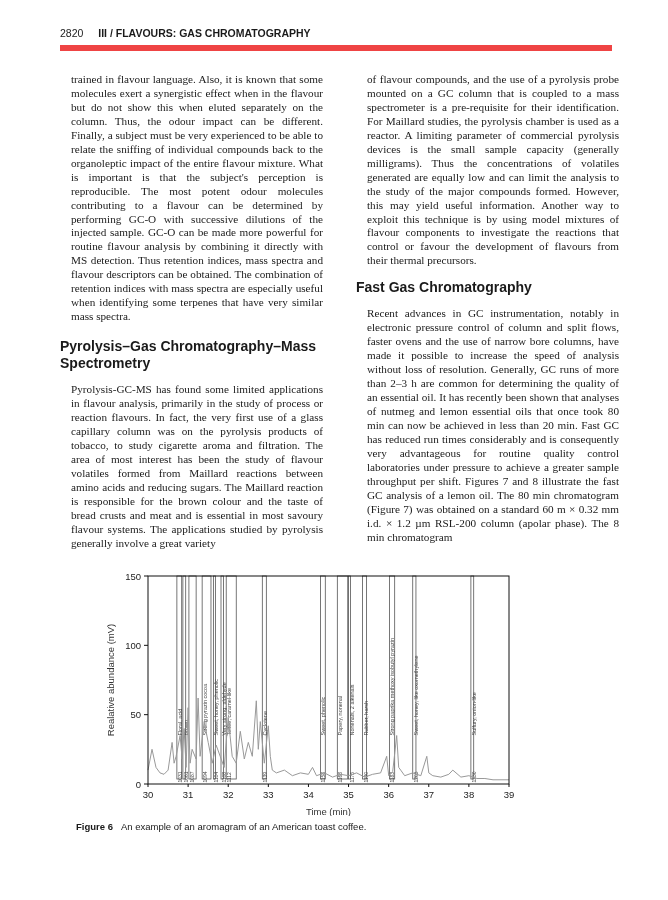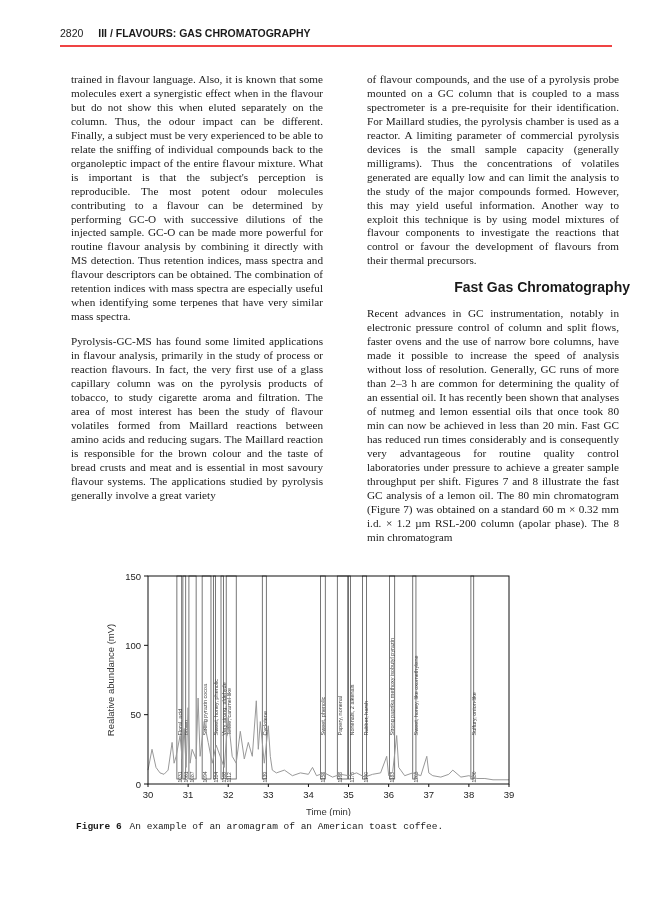--- a/index.html
+++ b/index.html
@@ -1,45 +1,46 @@
 <!DOCTYPE html>
 <html><head>
 <meta charset="utf-8">
 <style>
   html, body { margin: 0; padding: 0; background: #ffffff; }
   body { width: 668px; height: 900px; position: relative; overflow: hidden; font-family: "Liberation Serif", serif; color: #1a1a1a; }
-  .running-head { position: absolute; left: 60px; top: 27px; width: 552px; height: 18px; font-family: "Liberation Sans", sans-serif; font-size: 10.5px; border-bottom: 2px solid #ef4444; }
+  .running-head { position: absolute; left: 60px; top: 27px; width: 552px; height: 18px; font-family: "Liberation Sans", sans-serif; font-size: 10.5px; border-bottom: 6px solid #ef4444; }
   .running-head .pg { font-weight: normal; margin-right: 12px; }
   .running-head .sec { font-weight: bold; }
   .col { position: absolute; top: 62px; width: 274px; font-size: 11.2px; line-height: 13.95px; text-align: justify; }
   .col.left { left: 60px; }
   .col.right { left: 356px; }
   .col p { margin: 11px; text-align: justify; hyphens: manual; }
   .col h2 { font-family: "Liberation Sans", sans-serif; font-weight: bold; font-size: 14px; line-height: 17px; margin: 14px 0 8px 0; text-align: left; }
   .figure { position: absolute; left: 100px; top: 566px; width: 420px; height: 250px; }
-  .caption { position: absolute; left: 60px; top: 821px; font-family: Liberation Mono, monospace; font-size: 9.5px; padding-left: 16px; }
+  .caption { position: absolute; left: 60px; top: 821px; font-family: Liberation Sans, sans-serif; font-size: 9.5px; padding-left: 16px; }
   .caption b { margin-right: 8px; }
   svg text { font-family: "Liberation Sans", sans-serif; }
 </style>
 </head>
 <body>
 
 <div class="running-head">
   <span class="pg">2820</span>
   <span class="sec">III / FLAVOURS: GAS CHROMATOGRAPHY</span>
 </div>
 
 <div class="col left">
   <p>trained in flavour language. Also, it is known that some molecules exert a synergistic effect when in the flavour but do not show this when eluted separately on the column. Thus, the odour impact can be different. Finally, a subject must be very experienced to be able to relate the sniffing of individual compounds back to the organoleptic impact of the entire flavour mixture. What is important is that the subject's perception is reproducible. The most potent odour molecules contributing to a flavour can be determined by performing GC-O with successive dilutions of the injected sample. GC-O can be made more powerful for routine flavour analysis by combining it directly with MS detection. Thus retention indices, mass spectra and flavour descriptors can be obtained. The combination of retention indices with mass spectra are especially useful when identifying some terpenes that have very similar mass spectra.</p>
+  <h2>Pyrolysis–Gas Chromatography–Mass Spectrometry</h2>
   <p>Pyrolysis-GC-MS has found some limited applications in flavour analysis, primarily in the study of process or reaction flavours. In fact, the very first use of a glass capillary column was on the pyrolysis products of tobacco, to study cigarette aroma and filtration. The area of most interest has been the study of flavour volatiles formed from Maillard reactions between amino acids and reducing sugars. The Maillard reaction is responsible for the brown colour and the taste of bread crusts and meat and is essential in most savoury flavour systems. The applications studied by pyrolysis generally involve a great variety</p>
 </div>
 
 <div class="col right">
   <p>of flavour compounds, and the use of a pyrolysis probe mounted on a GC column that is coupled to a mass spectrometer is a pre-requisite for their identification. For Maillard studies, the pyrolysis chamber is used as a reactor. A limiting parameter of commercial pyrolysis devices is the small sample capacity (generally milligrams). Thus the concentrations of volatiles generated are equally low and can limit the analysis to the study of the major compounds formed. However, this may yield useful information. Another way to exploit this technique is by using model mixtures of flavour components to investigate the reactions that control or favour the development of flavours from their thermal precursors.</p>
-  <h2 style="margin-top:10px;text-align:right;">Fast Gas Chromatography</h2>
+  <h2 style="margin-top:10px;">Fast Gas Chromatography</h2>
   <p>Recent advances in GC instrumentation, notably in electronic pressure control of column and split flows, faster ovens and the use of narrow bore columns, have made it possible to increase the speed of analysis without loss of resolution. Generally, GC runs of more than 2–3 h are common for determining the quality of an essential oil. It has recently been shown that analyses of nutmeg and lemon essential oils that once took 80 min can now be achieved in less than 20 min. Fast GC has reduced run times considerably and is consequently very advantageous for routine quality control laboratories under pressure to achieve a greater sample throughput per shift. Figures 7 and 8 illustrate the fast GC analysis of a lemon oil. The 80 min chromatogram (Figure 7) was obtained on a standard 60 m × 0.32 mm i.d. × 1.2 µm RSL-200 column (apolar phase). The 8 min chromatogram</p>
 </div>
 
 <div class="figure">
   <svg id="chart" width="420" height="250" viewBox="0 0 420 250">
       <rect x="76.87999999999995" y="10" width="4.813333333333375" height="203" fill="none" stroke="#555" stroke-width="0.8"></rect>
       <text x="0" y="0" font-size="5.5" fill="#444" transform="translate(81.87999999999995,169.46666666666667) rotate(-90)">Floral, acid</text>
       <text x="0" y="0" font-size="5" fill="#444" transform="translate(81.87999999999995,216.61333333333334) rotate(-90)">1031</text>
       <rect x="82.8966666666667" y="10" width="2.807777777777801" height="203" fill="none" stroke="#555" stroke-width="0.8"></rect>
       <text x="0" y="0" font-size="5.5" fill="#444" transform="translate(87.8966666666667,169.46666666666667) rotate(-90)">Brown</text>

